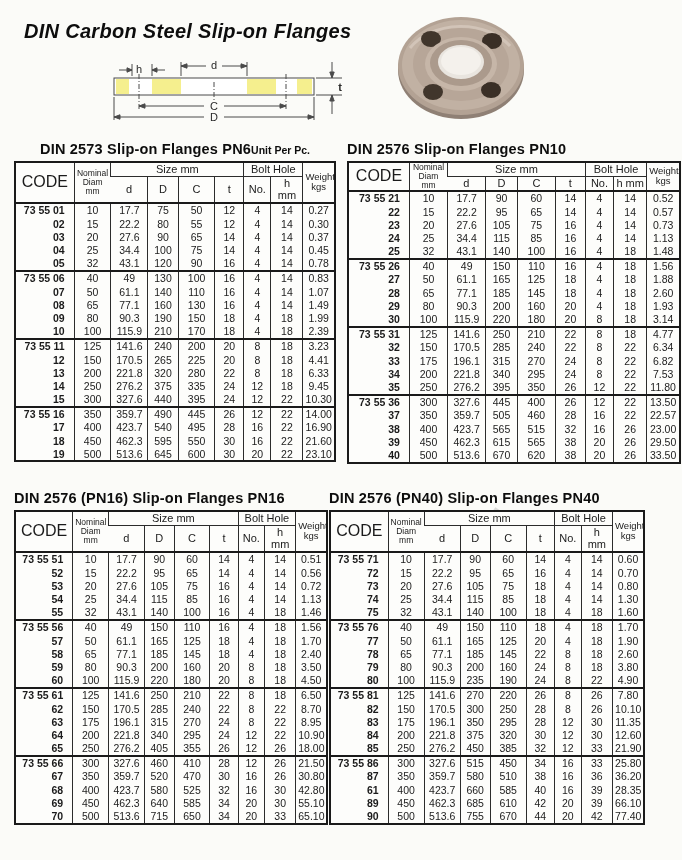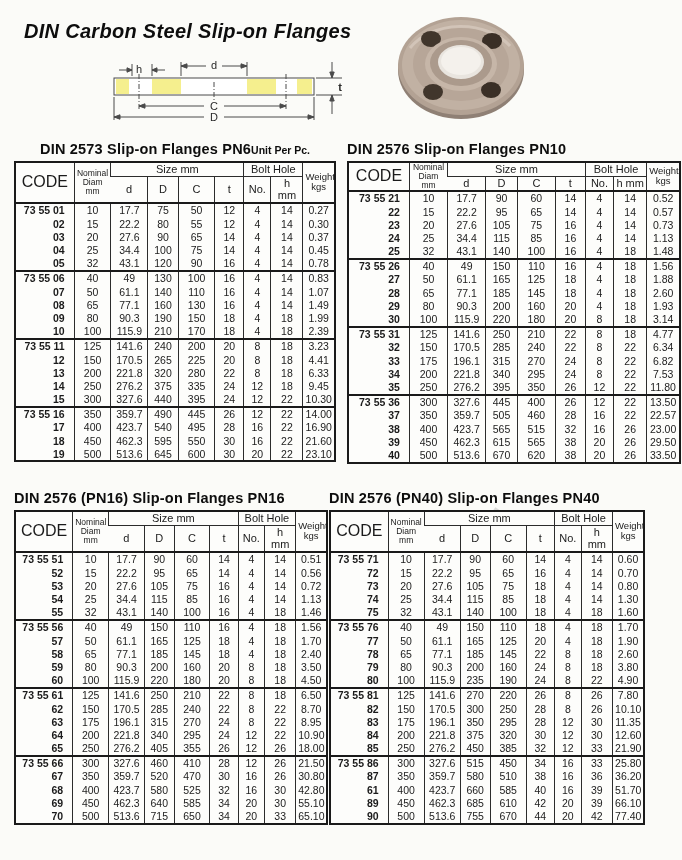--- a/index.html
+++ b/index.html
@@ -1146,21 +1146,21 @@
         </tr>
         <tr>
           <td class="col-code">61</td>
           <td class="col-nominal">400</td>
           <td class="col-d">423.7</td>
           <td class="col-D">660</td>
           <td class="col-C">585</td>
           <td class="col-t">40</td>
           <td class="col-no">16</td>
           <td class="col-h">39</td>
-          <td class="col-weight">51.70</td>
+          <td class="col-weight">28.35</td>
         </tr>
         <tr>
           <td class="col-code">89</td>
           <td class="col-nominal">450</td>
           <td class="col-d">462.3</td>
           <td class="col-D">685</td>
           <td class="col-C">610</td>
           <td class="col-t">42</td>
           <td class="col-no">20</td>
           <td class="col-h">39</td>

